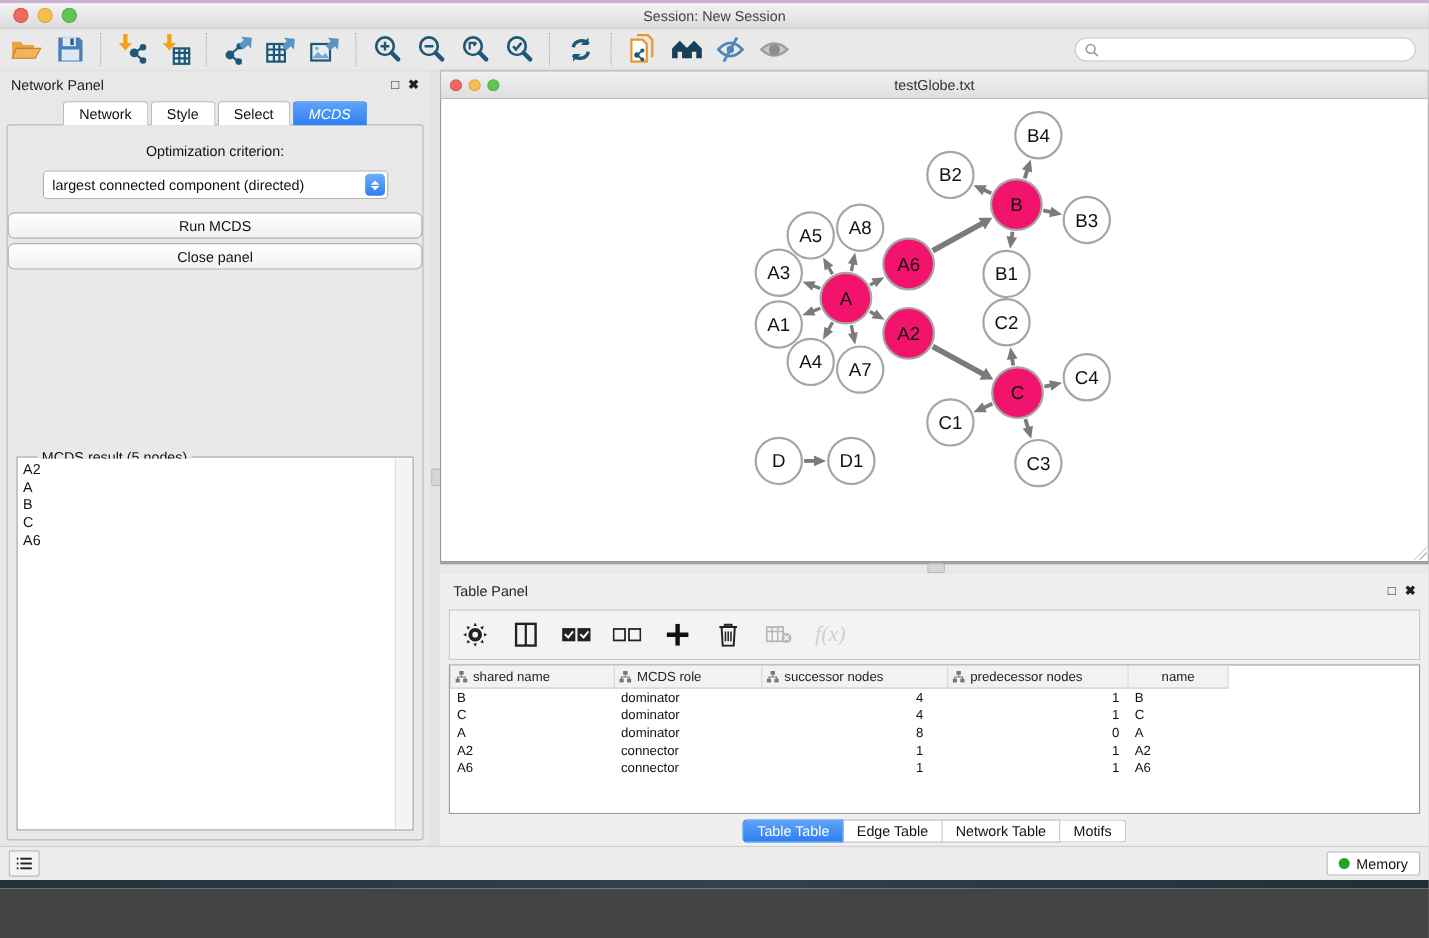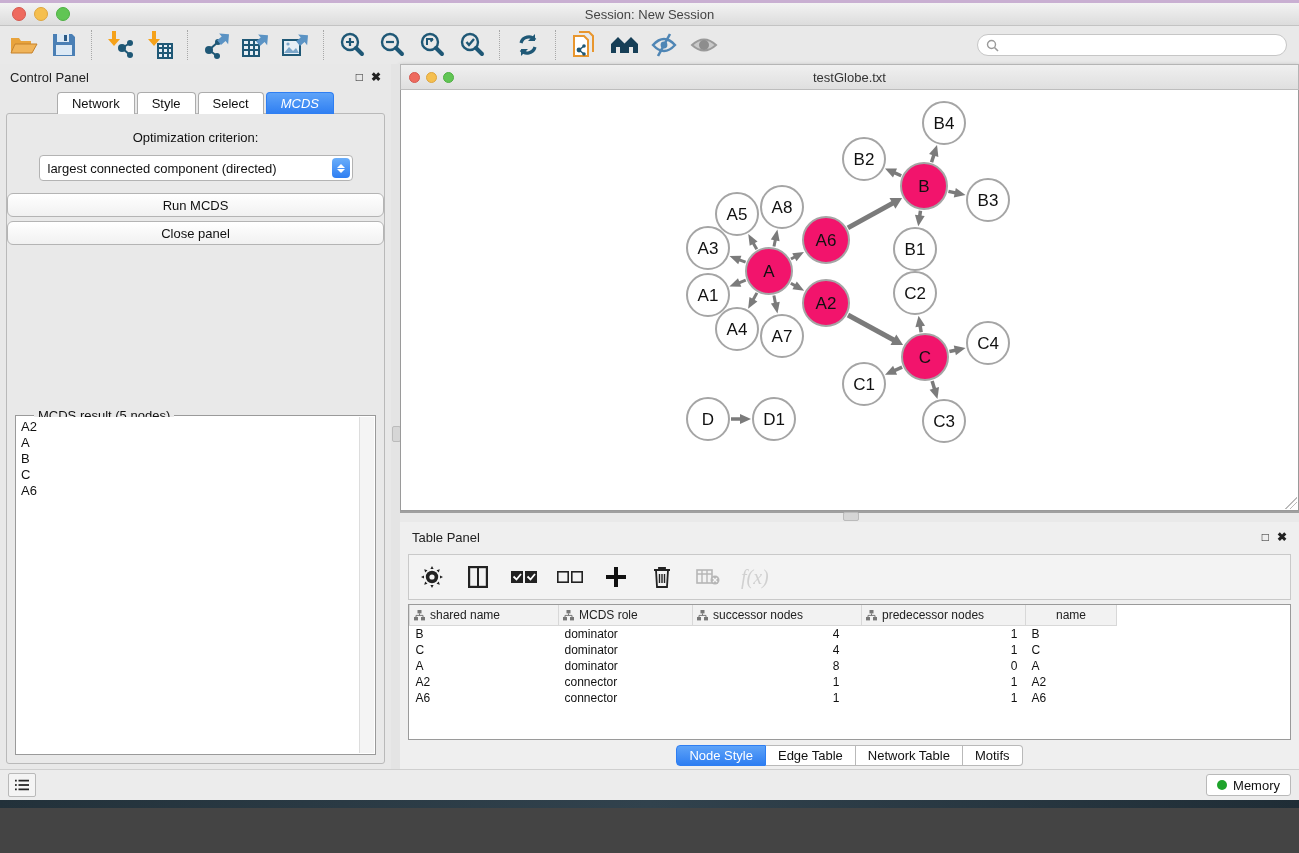--- a/index.html
+++ b/index.html
@@ -237,21 +237,21 @@
           </svg>
         <input type="text" placeholder="" style="">
       </div>
     </div>
   </div>
 
   <div class="main">
 
     <div class="cpanel">
       <div class="panel-head">
-        <span class="ptitle">Control Panel</span>
+        <span class="ptitle">Network Panel</span>
         <span class="pbtns">
           <button class="pbtn">□</button>
           <button class="pbtn" style="font-weight:bold;">✖</button>
         </span>
       </div>
       <div class="ctabs">
           <button class="ctab">Network</button>
           <button class="ctab">Style</button>
           <button class="ctab">Select</button>
           <button class="ctab active">MCDS</button>
@@ -537,21 +537,21 @@
                   <td style="text-align: left;">A6</td>
                   <td style="text-align: left;">connector</td>
                   <td style="text-align: right; padding-right: 22px;">1</td>
                   <td style="text-align: right; padding-right: 8px;">1</td>
                   <td style="text-align: left;">A6</td>
                 </tr>
               </tbody>
           </table>
         </div>
         <div class="tabsrow">
-            <button class="btab active">Node Style</button>
+            <button class="btab active">Table Table</button>
             <button class="btab">Edge Table</button>
             <button class="btab">Network Table</button>
             <button class="btab">Motifs</button>
           </div>
       </div>
     </div>
   </div>
 
   <div class="statusbar">
     <button class="listbtn">

